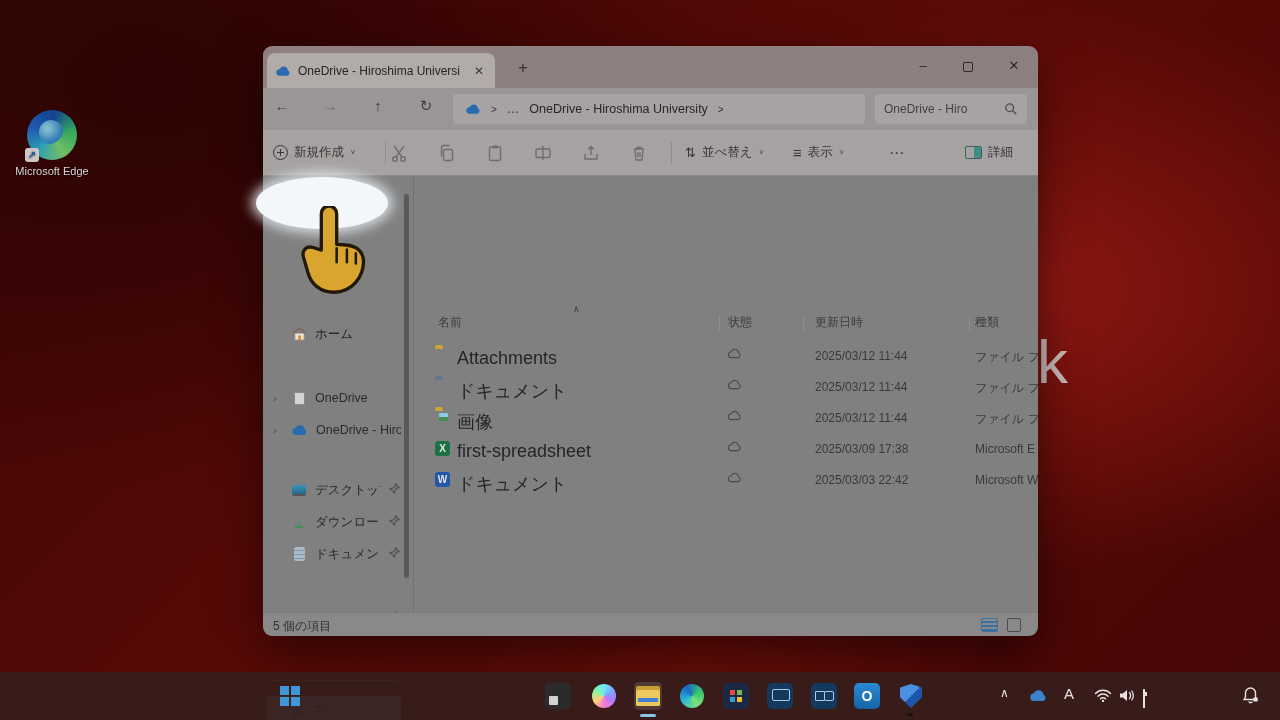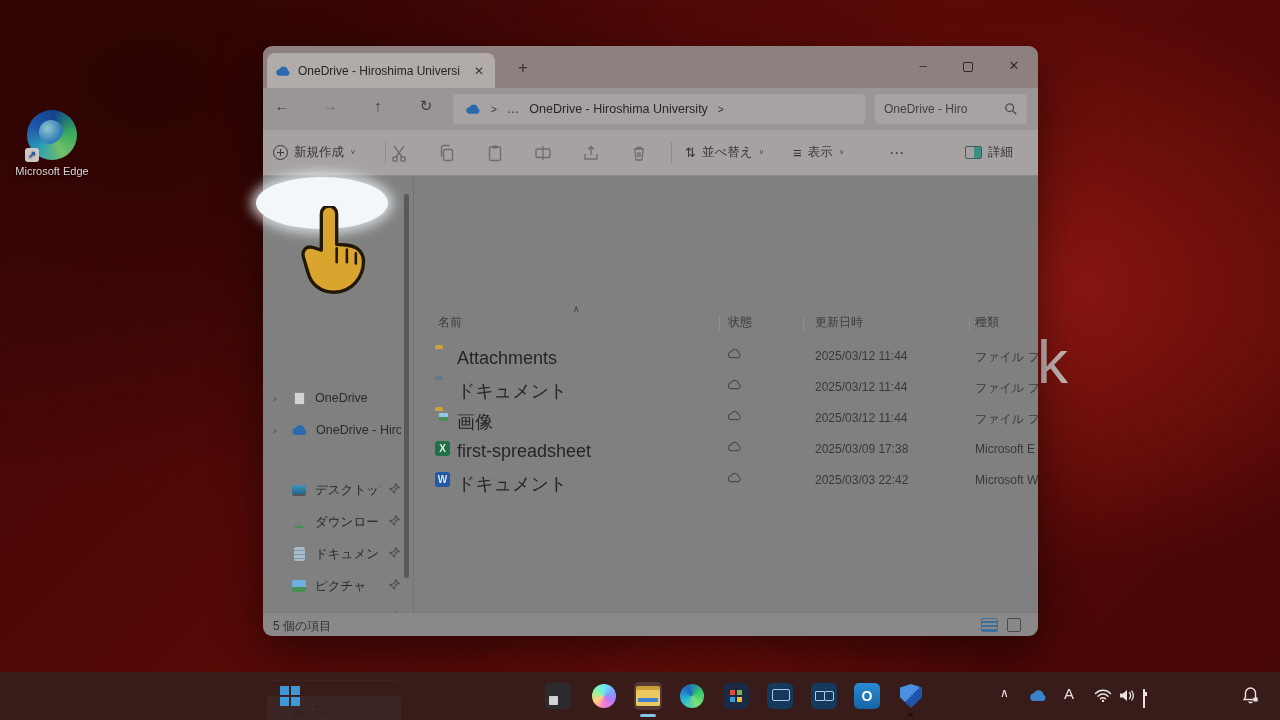--- a/index.html
+++ b/index.html
@@ -266,20 +266,31 @@
       <div class="cmd" style="left:702px;">
         <span class="det-ic"></span>
         <span>詳細</span>
       </div>
     </div>
 
     <div class="wbody">
       <div class="side-sep"></div>
       <div class="sbar"></div>
 
+      <div class="srow srow-home" style="top:143px;">
+        <span class="schv"></span>
+        <span class="sic">
+          <svg width="15" height="14" viewBox="0 0 16 15">
+              <path d="M1 7 L8 1 L15 7" fill="none" stroke="#7d6b5d" stroke-width="2"></path>
+              <path d="M3 7 v7 h10 V7" fill="#efe6d6" stroke="#9a8a7a" stroke-width="1"></path>
+              <rect x="6.6" y="9" width="3" height="5" fill="#d98f3e"></rect>
+            </svg>
+        </span>
+        <span class="lbl">ホーム</span>
+      </div>
       <div class="srow" style="top:207px;">
         <span class="schv">›</span>
         <span class="sic">
             <span class="ic-sheet"></span>
           </span>
         <span class="lbl">OneDrive</span>
       </div>
       <div class="srow" style="top:239px;">
         <span class="schv">›</span>
         <span class="sic">
@@ -313,30 +324,20 @@
       <div class="srow" style="top:363px;">
         <span class="schv"></span>
           <span class="sic">
             <span class="ic-doc"></span>
           </span>
         <span class="lbl">ドキュメント</span>
         <span class="pin"><svg width="11" height="11" viewBox="0 0 12 12">
               <path d="M7 1 L11 5 L8.5 5.5 L6.5 7.5 L6 11 L1 6 L4.5 5.5 L6.5 3.5 Z" fill="none" stroke="#4a4948" stroke-width="1.1"></path>
             </svg></span>
       </div>
-      <div class="srow" style="top:395px;">
-        <span class="schv"></span>
-          <span class="sic">
-            <span class="ic-pic"></span>
-          </span>
-        <span class="lbl">ピクチャ</span>
-        <span class="pin"><svg width="11" height="11" viewBox="0 0 12 12">
-              <path d="M7 1 L11 5 L8.5 5.5 L6.5 7.5 L6 11 L1 6 L4.5 5.5 L6.5 3.5 Z" fill="none" stroke="#4a4948" stroke-width="1.1"></path>
-            </svg></span>
-      </div>
       <div class="srow" style="top:427px;">
         <span class="schv"></span>
           <span class="sic">
             <span class="ic-music">♪</span>
           </span>
         <span class="lbl">ミュージック</span>
         <span class="pin"><svg width="11" height="11" viewBox="0 0 12 12">
               <path d="M7 1 L11 5 L8.5 5.5 L6.5 7.5 L6 11 L1 6 L4.5 5.5 L6.5 3.5 Z" fill="none" stroke="#4a4948" stroke-width="1.1"></path>
             </svg></span>
       </div>

